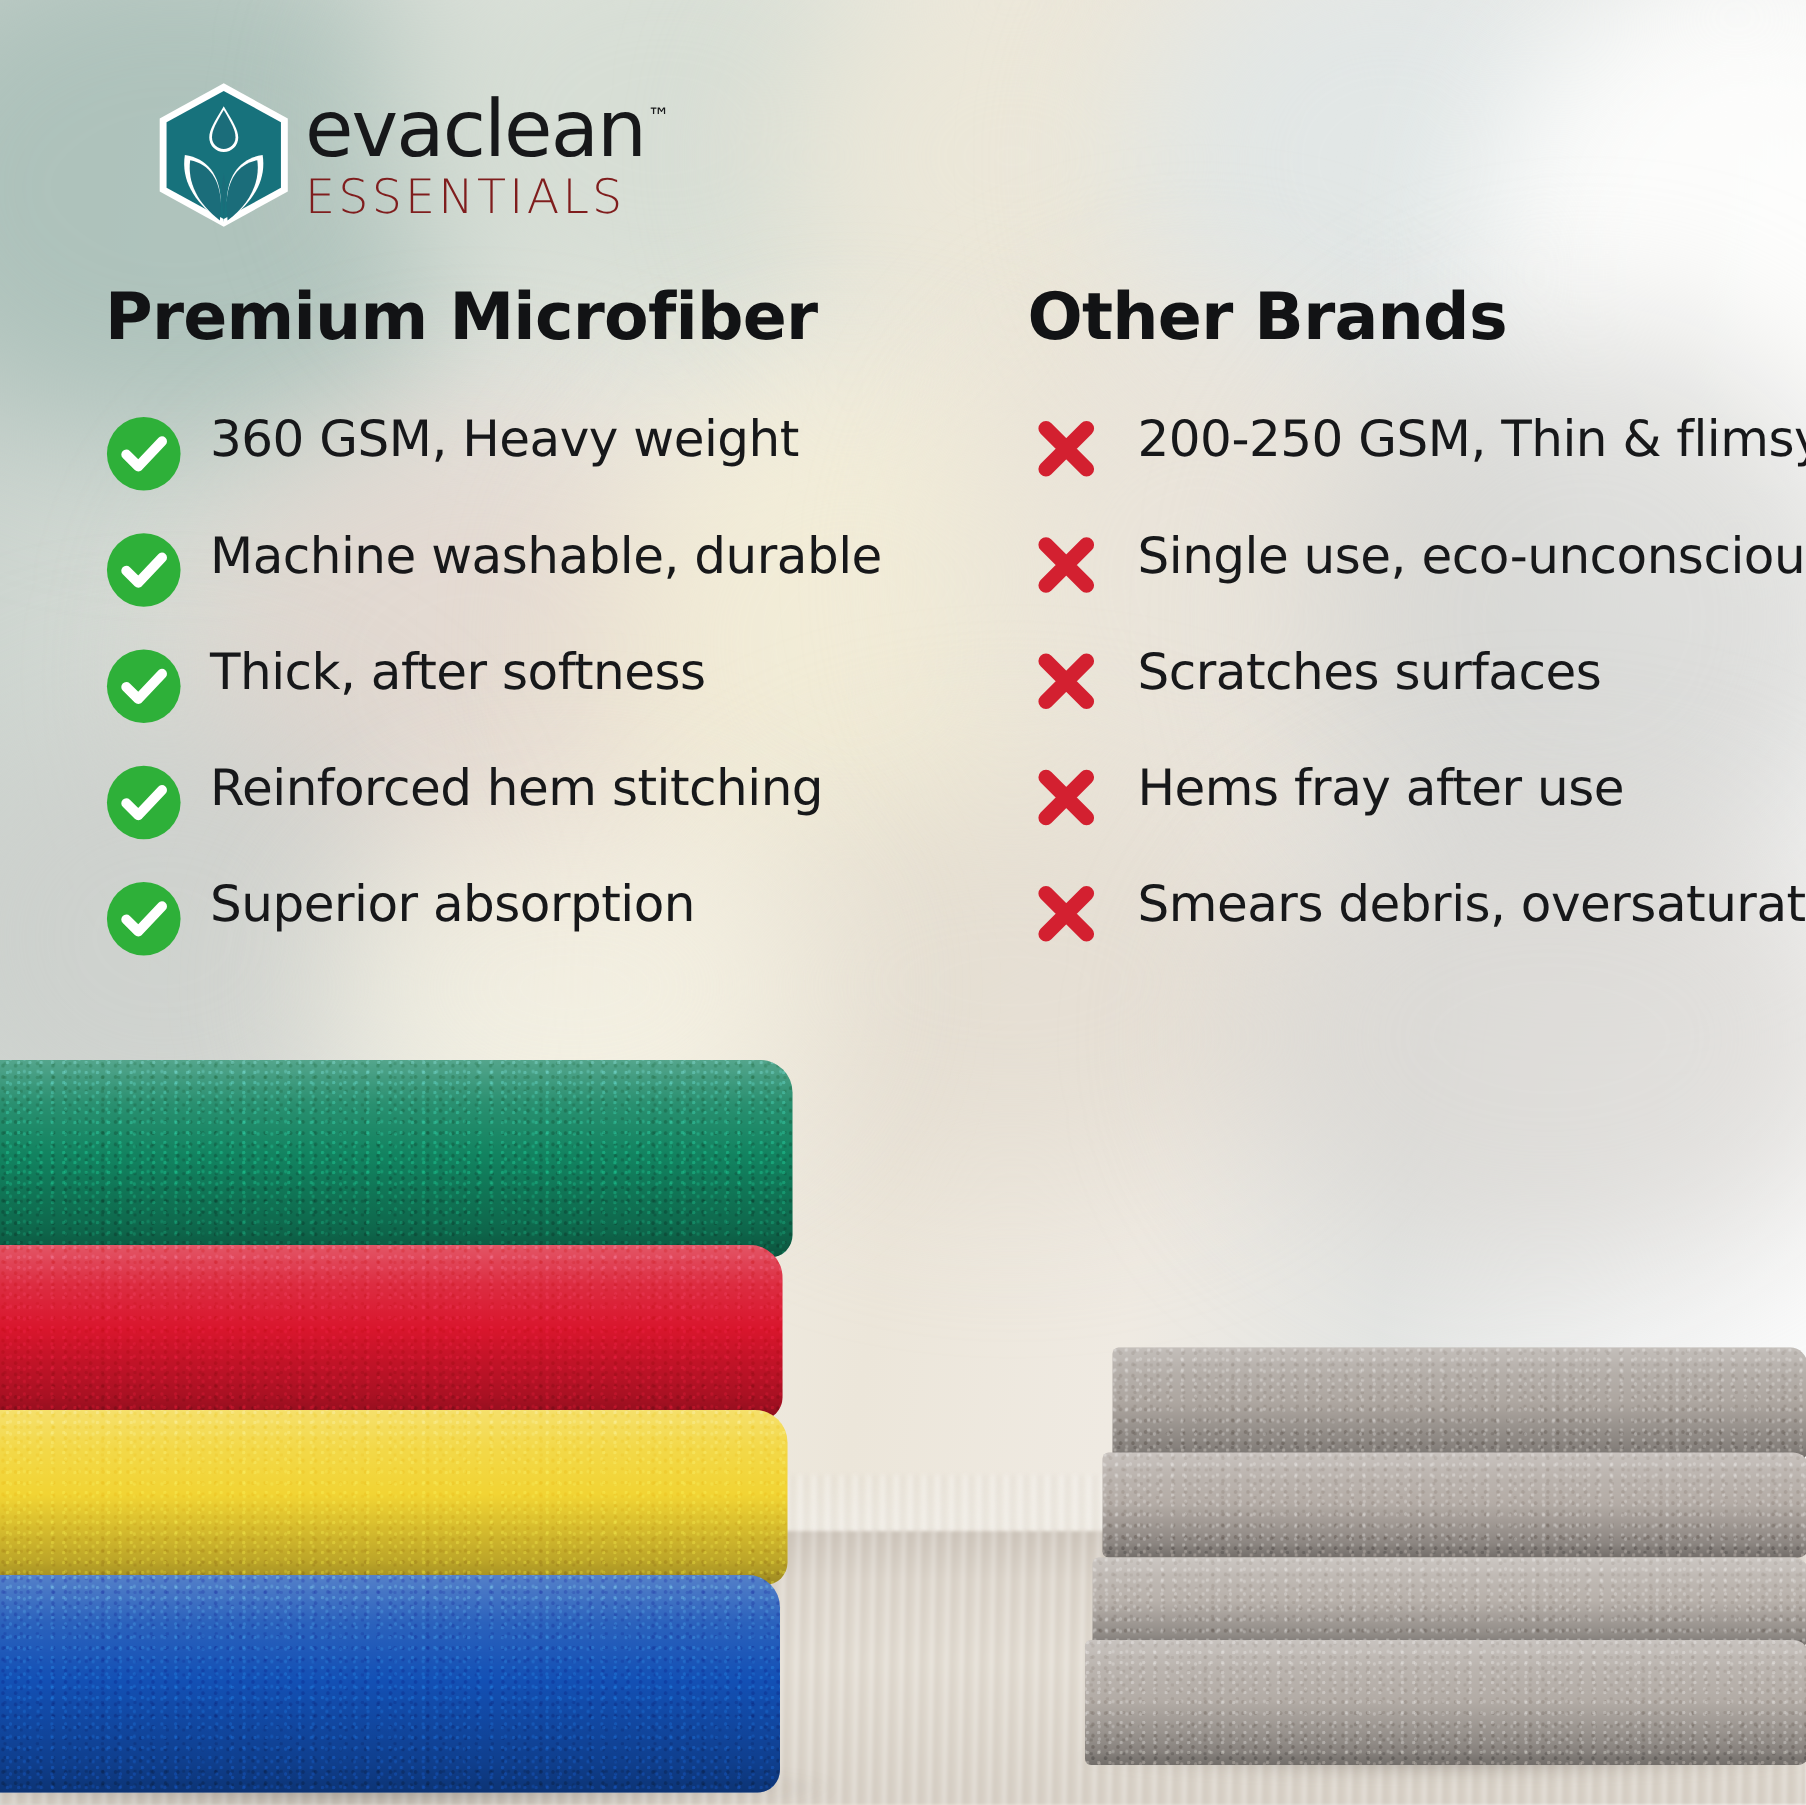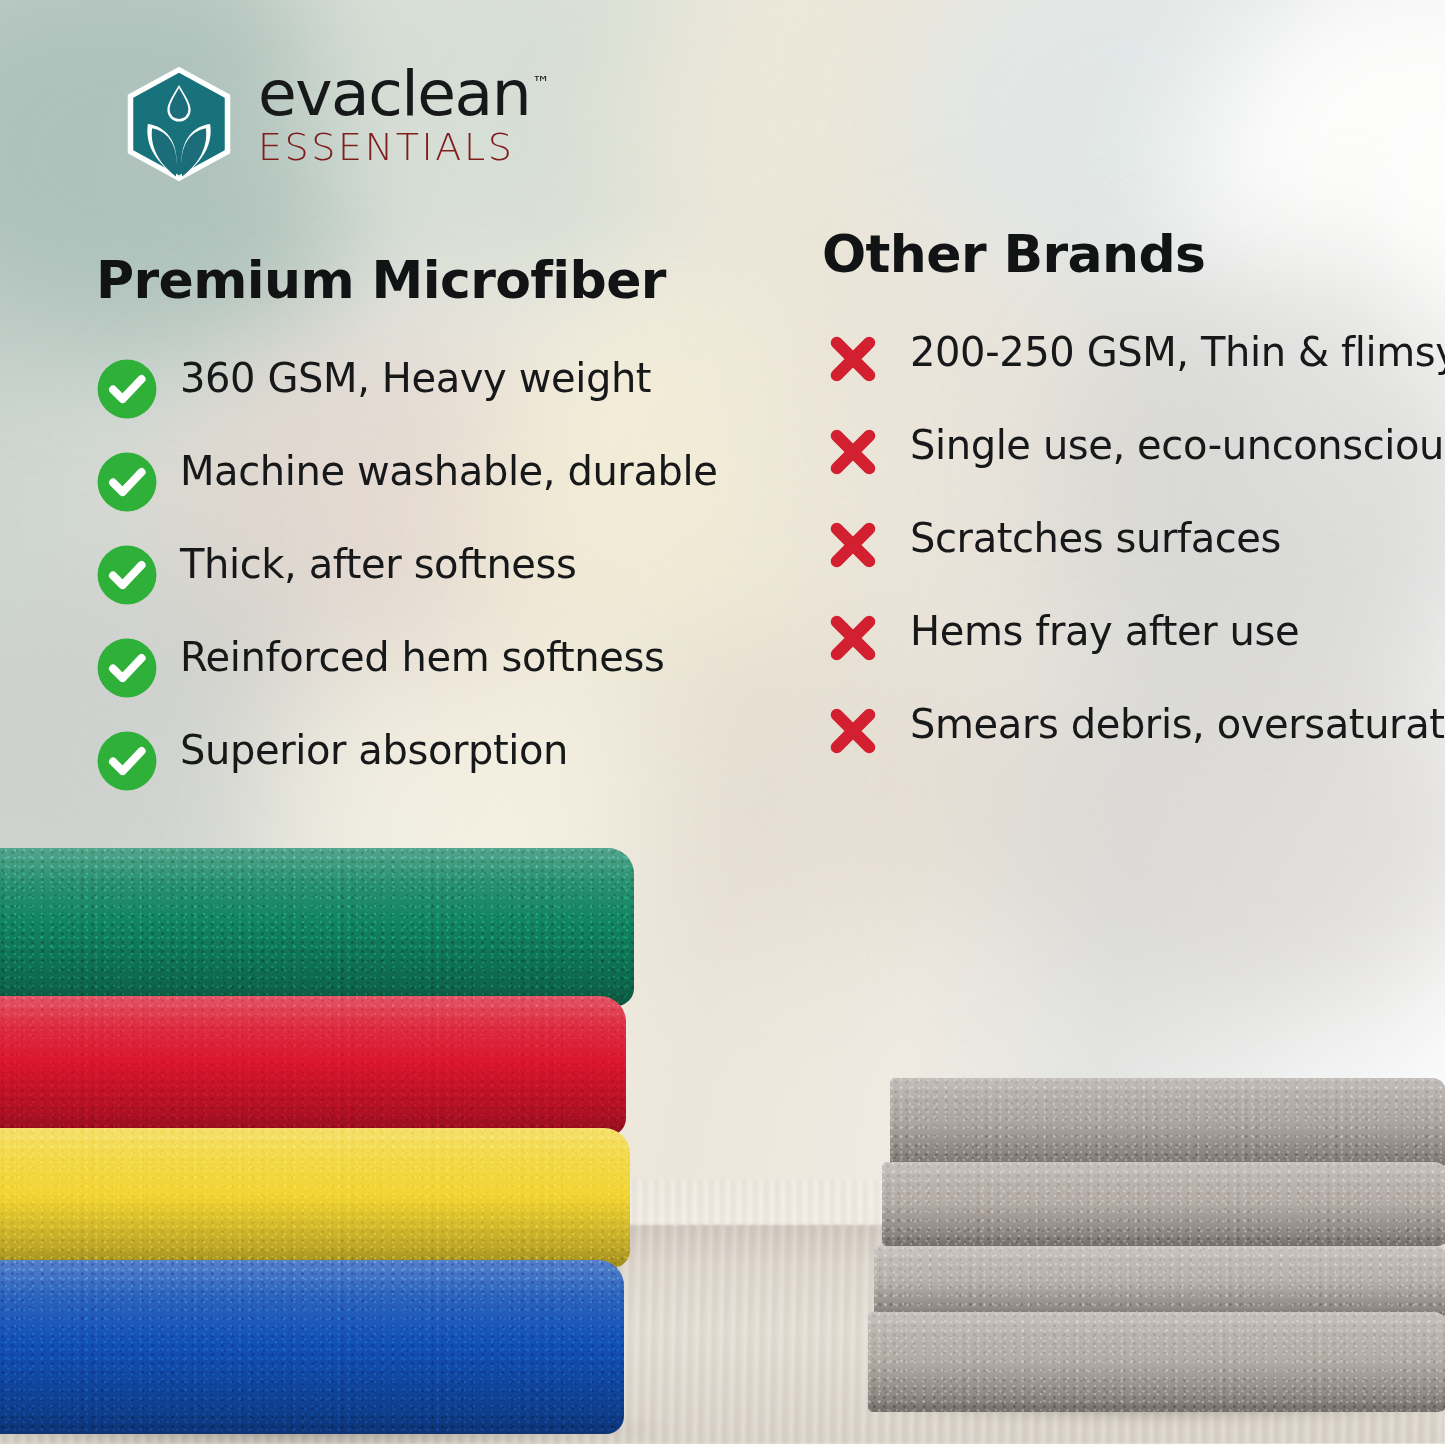--- a/index.html
+++ b/index.html
@@ -82,21 +82,22 @@
       linear-gradient(180deg, rgba(232,228,220,.0) 0%, rgba(238,234,226,.95) 60%, #d5cdc2 100%);
     filter: blur(1.6px);
   }
 
   
   .logo {
     position: absolute;
     left: 118px;
     top: 62px;
     display: flex;
-    gap: 18px;
+    align-items: center;
+    gap: 4px;
   }
   .logo-mark { width: 122px; height: 124px; display: block; }
   .logo-words { position: relative; padding-top: 2px; }
   .logo-word-main {
     font-family: "DejaVu Sans", sans-serif;
     font-size: 63px;
     font-weight: 400;
     letter-spacing: -1.5px;
     color: #17181a;
     line-height: .95;
@@ -117,21 +118,21 @@
     font-size: 38px;
     font-weight: 300;
     letter-spacing: 2.6px;
     color: #7f1d1d;
     line-height: 1;
     margin-top: 4px;
   }
 
   
   .col { position: absolute; top: 228px; }
-  .col-left  { left: 96px;  width: 680px; margin-top: 26px; }
+  .col-left  { left: 84px;  width: 680px; }
   .col-right { left: 822px; width: 600px; }
 
   .col-heading {
     font-family: "DejaVu Sans", sans-serif;
     font-size: 52px;
     font-weight: 700;
     color: #121315;
     letter-spacing: -0.6px;
     margin: 0 0 52px 0;
     line-height: 1;
@@ -285,21 +286,21 @@
           <circle cx="20" cy="20" r="19" fill="#2eb039"></circle>
           <path d="M11 20.4 L17.2 26.5 L29.4 13.6" fill="none" stroke="#ffffff" stroke-width="5.2" stroke-linecap="round" stroke-linejoin="round"></path>
         </svg>
         <span class="feat-text">Thick, after softness</span>
       </li>
       <li class="feat-item">
         <svg class="feat-icon" viewBox="0 0 40 40">
           <circle cx="20" cy="20" r="19" fill="#2eb039"></circle>
           <path d="M11 20.4 L17.2 26.5 L29.4 13.6" fill="none" stroke="#ffffff" stroke-width="5.2" stroke-linecap="round" stroke-linejoin="round"></path>
         </svg>
-        <span class="feat-text">Reinforced hem softness</span>
+        <span class="feat-text">Reinforced hem stitching</span>
       </li>
       <li class="feat-item">
         <svg class="feat-icon" viewBox="0 0 40 40">
           <circle cx="20" cy="20" r="19" fill="#2eb039"></circle>
           <path d="M11 20.4 L17.2 26.5 L29.4 13.6" fill="none" stroke="#ffffff" stroke-width="5.2" stroke-linecap="round" stroke-linejoin="round"></path>
         </svg>
         <span class="feat-text">Superior absorption</span>
       </li>
     </ul>
   </div>

